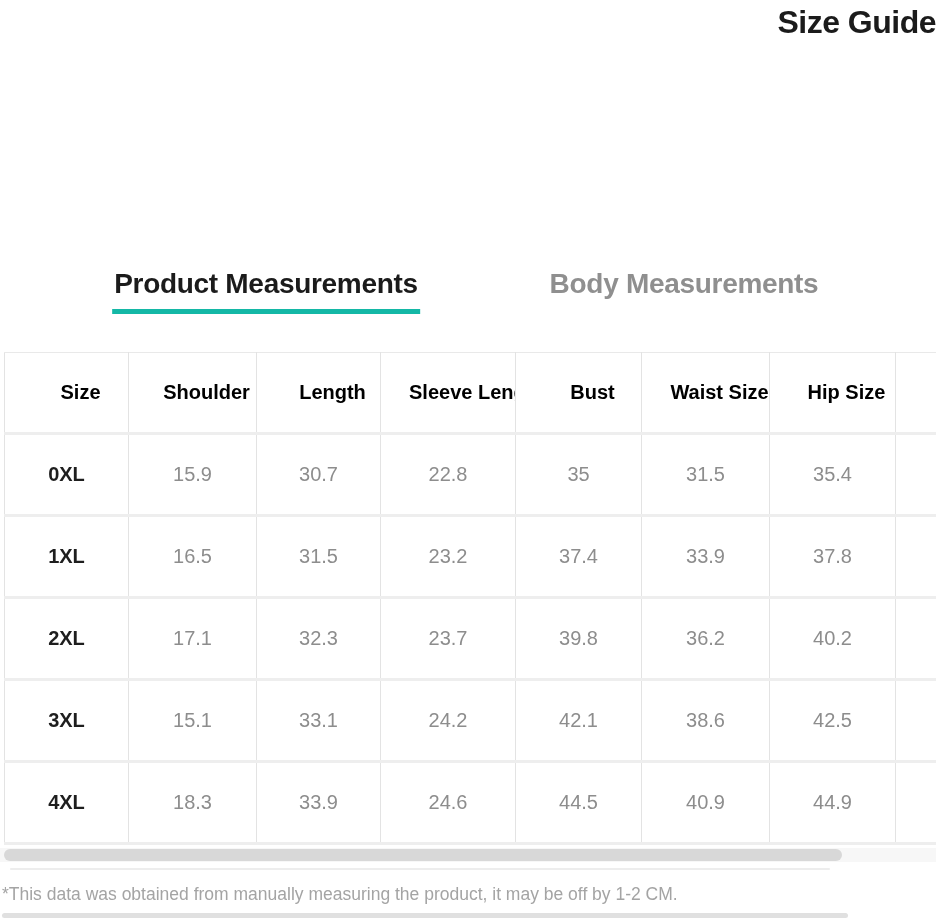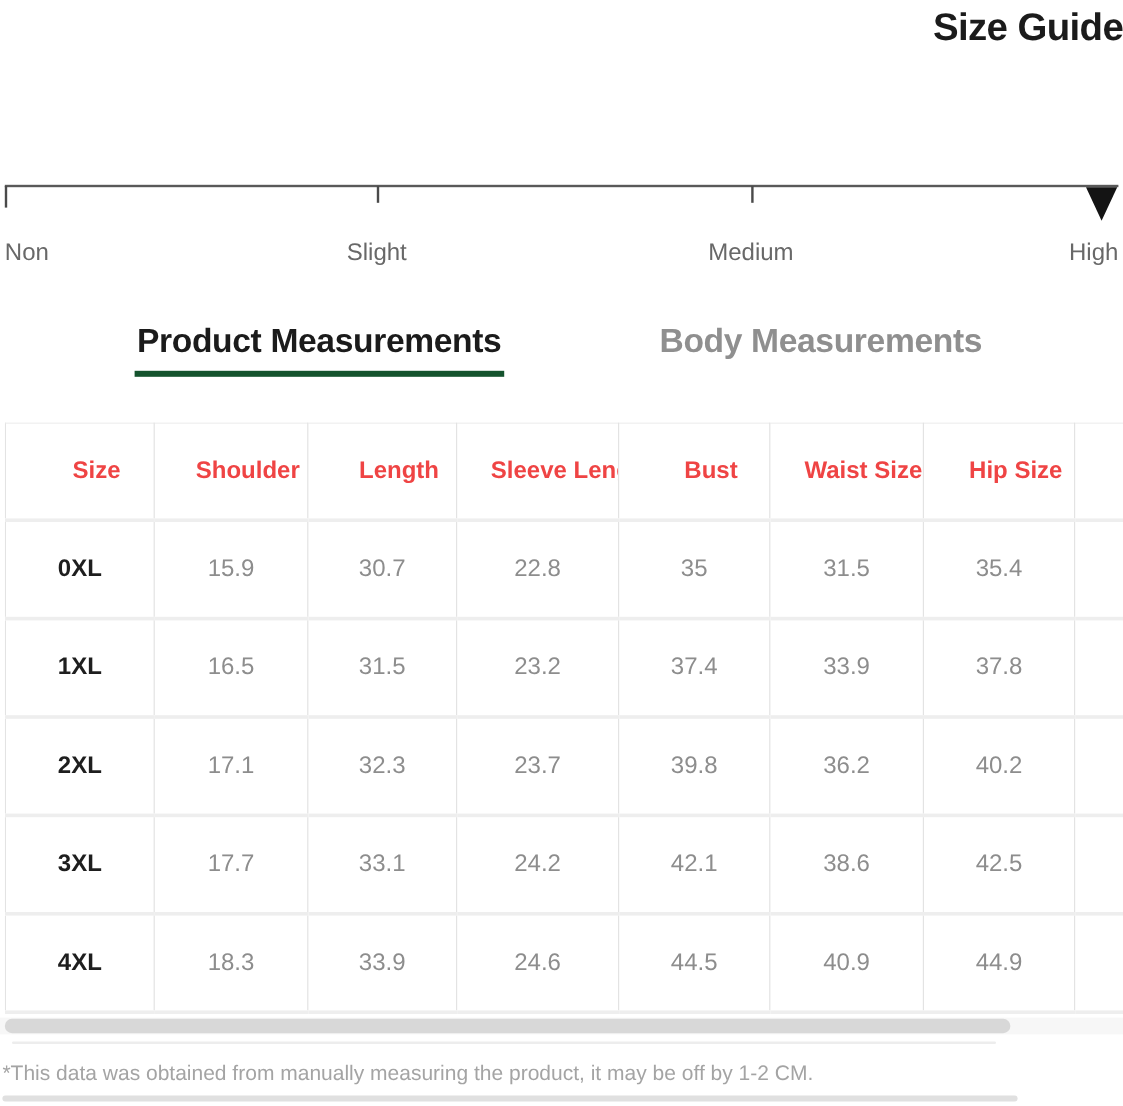--- a/index.html
+++ b/index.html
@@ -65,21 +65,21 @@
     transform: translateX(-50%);
     font-size: 28px;
     font-weight: 700;
     white-space: nowrap;
     letter-spacing: -0.3px;
   }
   .section-title.product {
     left: 266px;
     color: #1b1b1b;
     padding: 0 2px 9px 2px;
-    border-bottom: 5px solid #14532d;
+    border-bottom: 5px solid #14b8a6;
   }
   .section-title.body { left: 684px; color: #8f8f8f; text-align: right; }
 
   
   .table-wrap {
     position: absolute;
     top: 352px; left: 4px;
     width: 932px;
     overflow: hidden;
   }
@@ -97,21 +97,21 @@
     text-align: center;
     vertical-align: middle;
     padding: 0;
     font-size: 20px;
     overflow: hidden;
     white-space: nowrap;
   }
   .size-table th {
     height: 79px;
     font-weight: 700;
-    color: #ef4444;
+    color: #000000;
     padding-left: 28px;
   }
   .size-table td { height: 79px; color: #8d8d8d; }
   .size-table td.size { font-weight: 700; color: #1e1e1e; }
   .size-table .ghost { border-right: none; }
 
   
   .hscroll-track {
     position: absolute;
     top: 848px; left: 0;
@@ -152,33 +152,20 @@
     opacity: 0.55;
   }
 </style>
 </head>
 <body>
 
 <div id="page">
 
   <div class="page-title">Size Guide</div>
 
-  <div class="slider">
-    <div class="slider-track"></div>
-    <div class="tick tick-0"></div>
-    <div class="tick tick-1"></div>
-    <div class="tick tick-2"></div>
-    <div class="slider-thumb"></div>
-    <div class="slider-labels">
-      <span class="slider-label l0">Non</span>
-      <span class="slider-label l1">Slight</span>
-      <span class="slider-label l2">Medium</span>
-      <span class="slider-label l3">High</span>
-    </div>
-  </div>
 
   <div class="section-title product">Product Measurements</div>
   <div class="section-title body">Body Measurements</div>
 
   <div class="table-wrap">
     <table class="size-table">
       <colgroup>
         <col style="width:124px">
           <col style="width:128px">
           <col style="width:124px">
@@ -226,21 +213,21 @@
           <td>17.1</td>
           <td>32.3</td>
           <td>23.7</td>
           <td>39.8</td>
           <td>36.2</td>
           <td>40.2</td>
           <td class="ghost"></td>
         </tr>
         <tr>
           <td class="size">3XL</td>
-          <td>17.7</td>
+          <td>15.1</td>
           <td>33.1</td>
           <td>24.2</td>
           <td>42.1</td>
           <td>38.6</td>
           <td>42.5</td>
           <td class="ghost"></td>
         </tr>
         <tr>
           <td class="size">4XL</td>
           <td>18.3</td>

